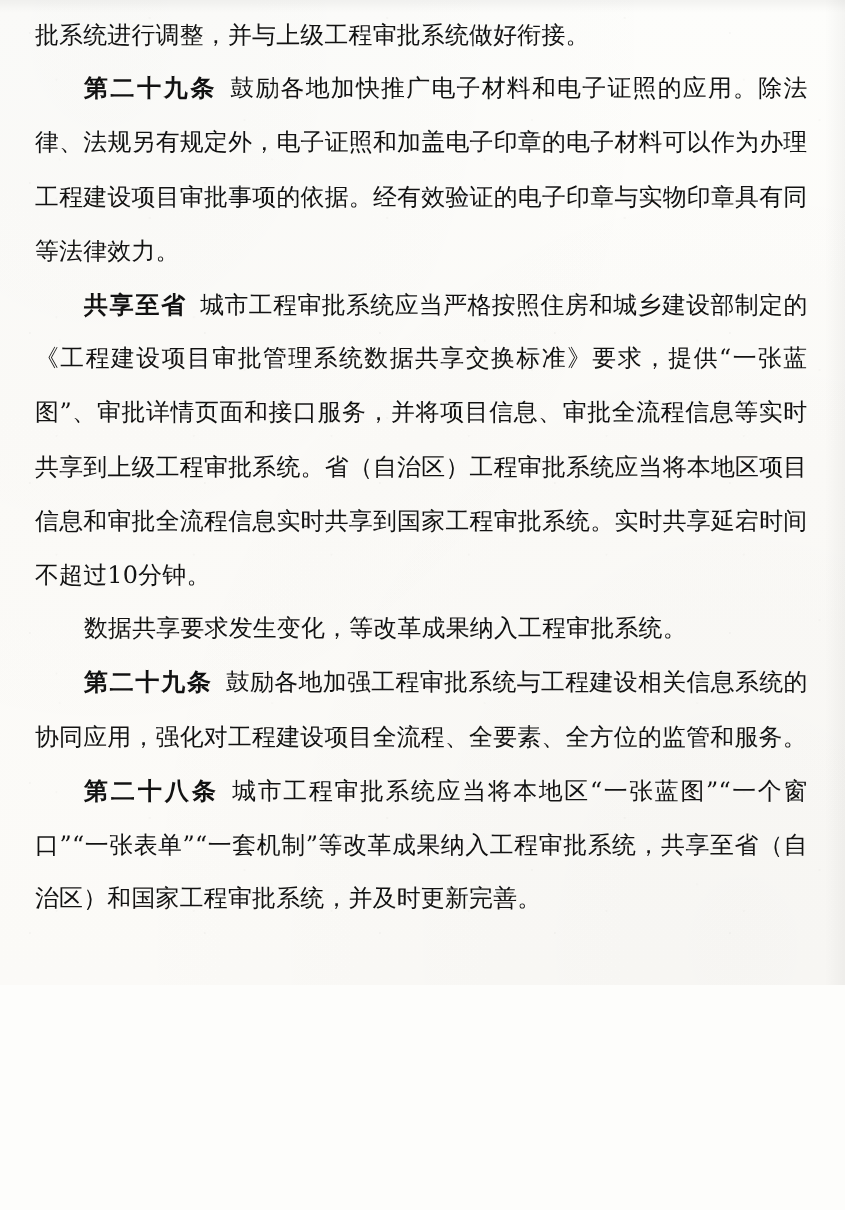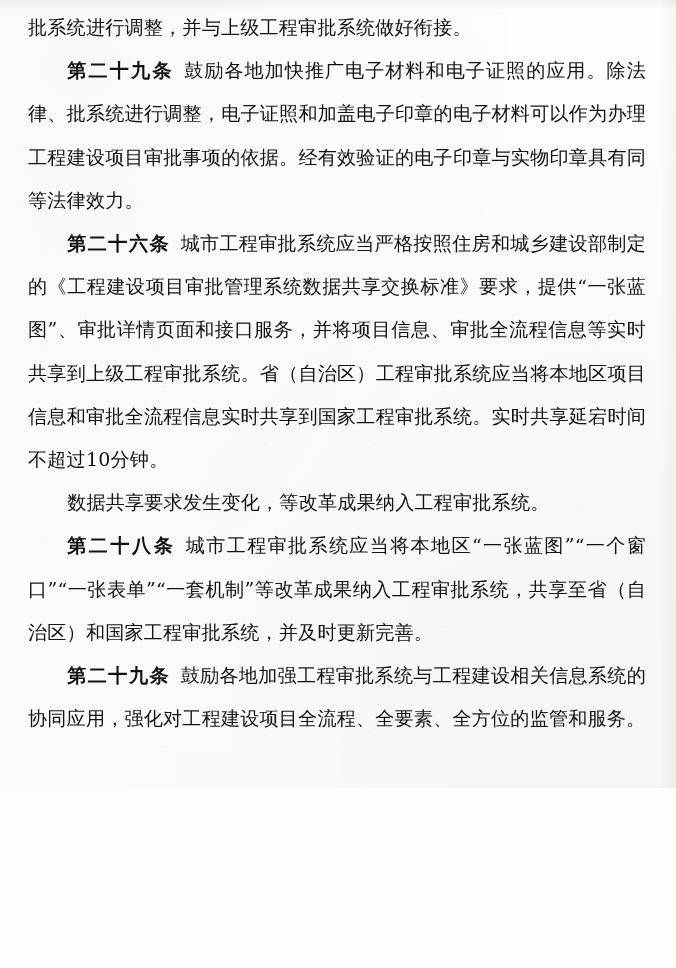--- a/index.html
+++ b/index.html
@@ -80,36 +80,36 @@
   <div class="top-shade"></div>
   <div class="edge-shade"></div>
 
   <div class="doc">
 
     <p>
       <span>批系统进行调整，并与上级工程审批系统做好衔接。</span>
     </p>
 
     <p class="indent">
-      <span class="art-no">第二十九条</span><span>鼓励各地加快推广电子材料和电子证照的应用。除法律、批系统进行调整，电子证照和加盖电子印章的电子材料可以作为办理工程建设项目审批事项的依据。经有效验证的电子印章与实物印章具有同等法律效力。</span>
+      <span class="art-no">第二十九条</span><span>鼓励各地加快推广电子材料和电子证照的应用。除法律、法规另有规定外，电子证照和加盖电子印章的电子材料可以作为办理工程建设项目审批事项的依据。经有效验证的电子印章与实物印章具有同等法律效力。</span>
     </p>
 
 
     <p class="indent">
-      <span class="art-no">第二十六条</span><span>城市工程审批系统应当严格按照住房和城乡建设部制定的《工程建设项目审批管理系统数据共享交换标准》要求，提供“一张蓝图”、审批详情页面和接口服务，并将项目信息、审批全流程信息等实时共享到上级工程审批系统。省（自治区）工程审批系统应当将本地区项目信息和审批全流程信息实时共享到国家工程审批系统。实时共享延宕时间不超过10分钟。</span>
+      <span class="art-no">共享至省</span><span>城市工程审批系统应当严格按照住房和城乡建设部制定的《工程建设项目审批管理系统数据共享交换标准》要求，提供“一张蓝图”、审批详情页面和接口服务，并将项目信息、审批全流程信息等实时共享到上级工程审批系统。省（自治区）工程审批系统应当将本地区项目信息和审批全流程信息实时共享到国家工程审批系统。实时共享延宕时间不超过10分钟。</span>
     </p>
 
     <p class="indent">
       <span>数据共享要求发生变化，等改革成果纳入工程审批系统。</span>
     </p>
 
     <p class="indent">
-      <span class="art-no">第二十八条</span><span>城市工程审批系统应当将本地区“一张蓝图”“一个窗口”“一张表单”“一套机制”等改革成果纳入工程审批系统，共享至省（自治区）和国家工程审批系统，并及时更新完善。</span>
+      <span class="art-no">第二十九条</span><span>鼓励各地加强工程审批系统与工程建设相关信息系统的协同应用，强化对工程建设项目全流程、全要素、全方位的监管和服务。</span>
     </p>
 
     <p class="indent">
-      <span class="art-no">第二十九条</span><span>鼓励各地加强工程审批系统与工程建设相关信息系统的协同应用，强化对工程建设项目全流程、全要素、全方位的监管和服务。</span>
+      <span class="art-no">第二十八条</span><span>城市工程审批系统应当将本地区“一张蓝图”“一个窗口”“一张表单”“一套机制”等改革成果纳入工程审批系统，共享至省（自治区）和国家工程审批系统，并及时更新完善。</span>
     </p>
 
   </div>
 
   <div class="grain"></div>
 </div>
 
 </body></html>

